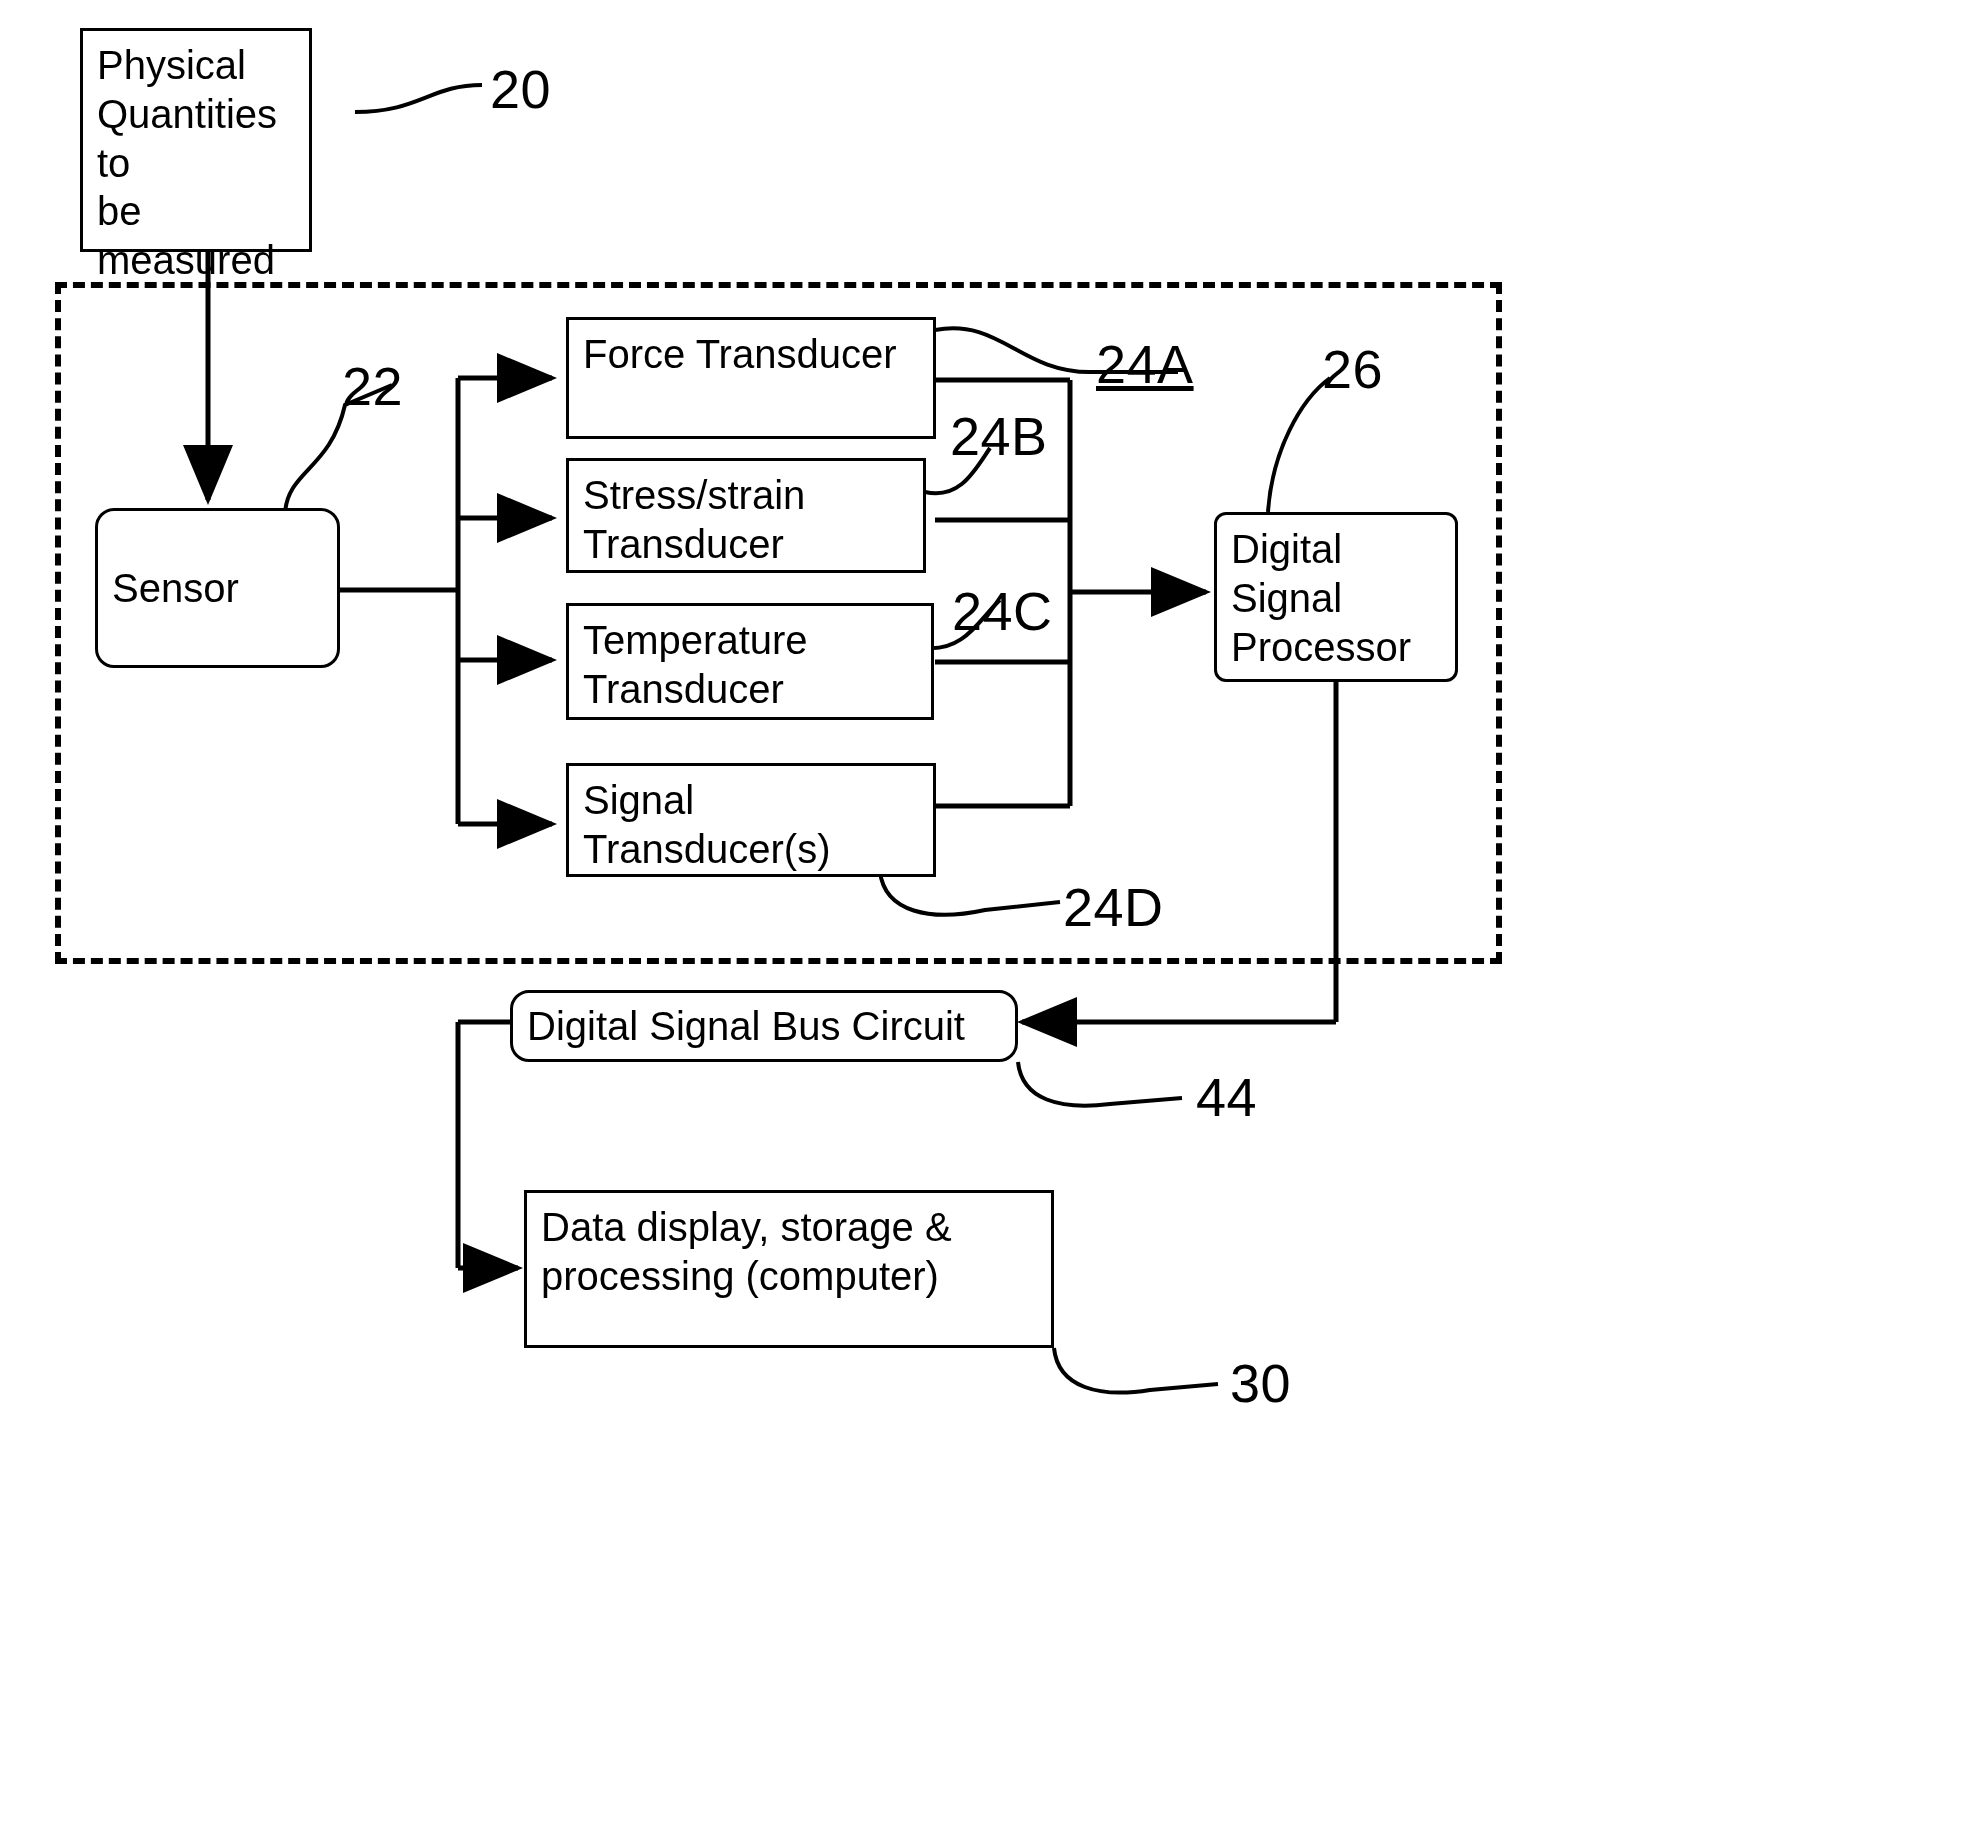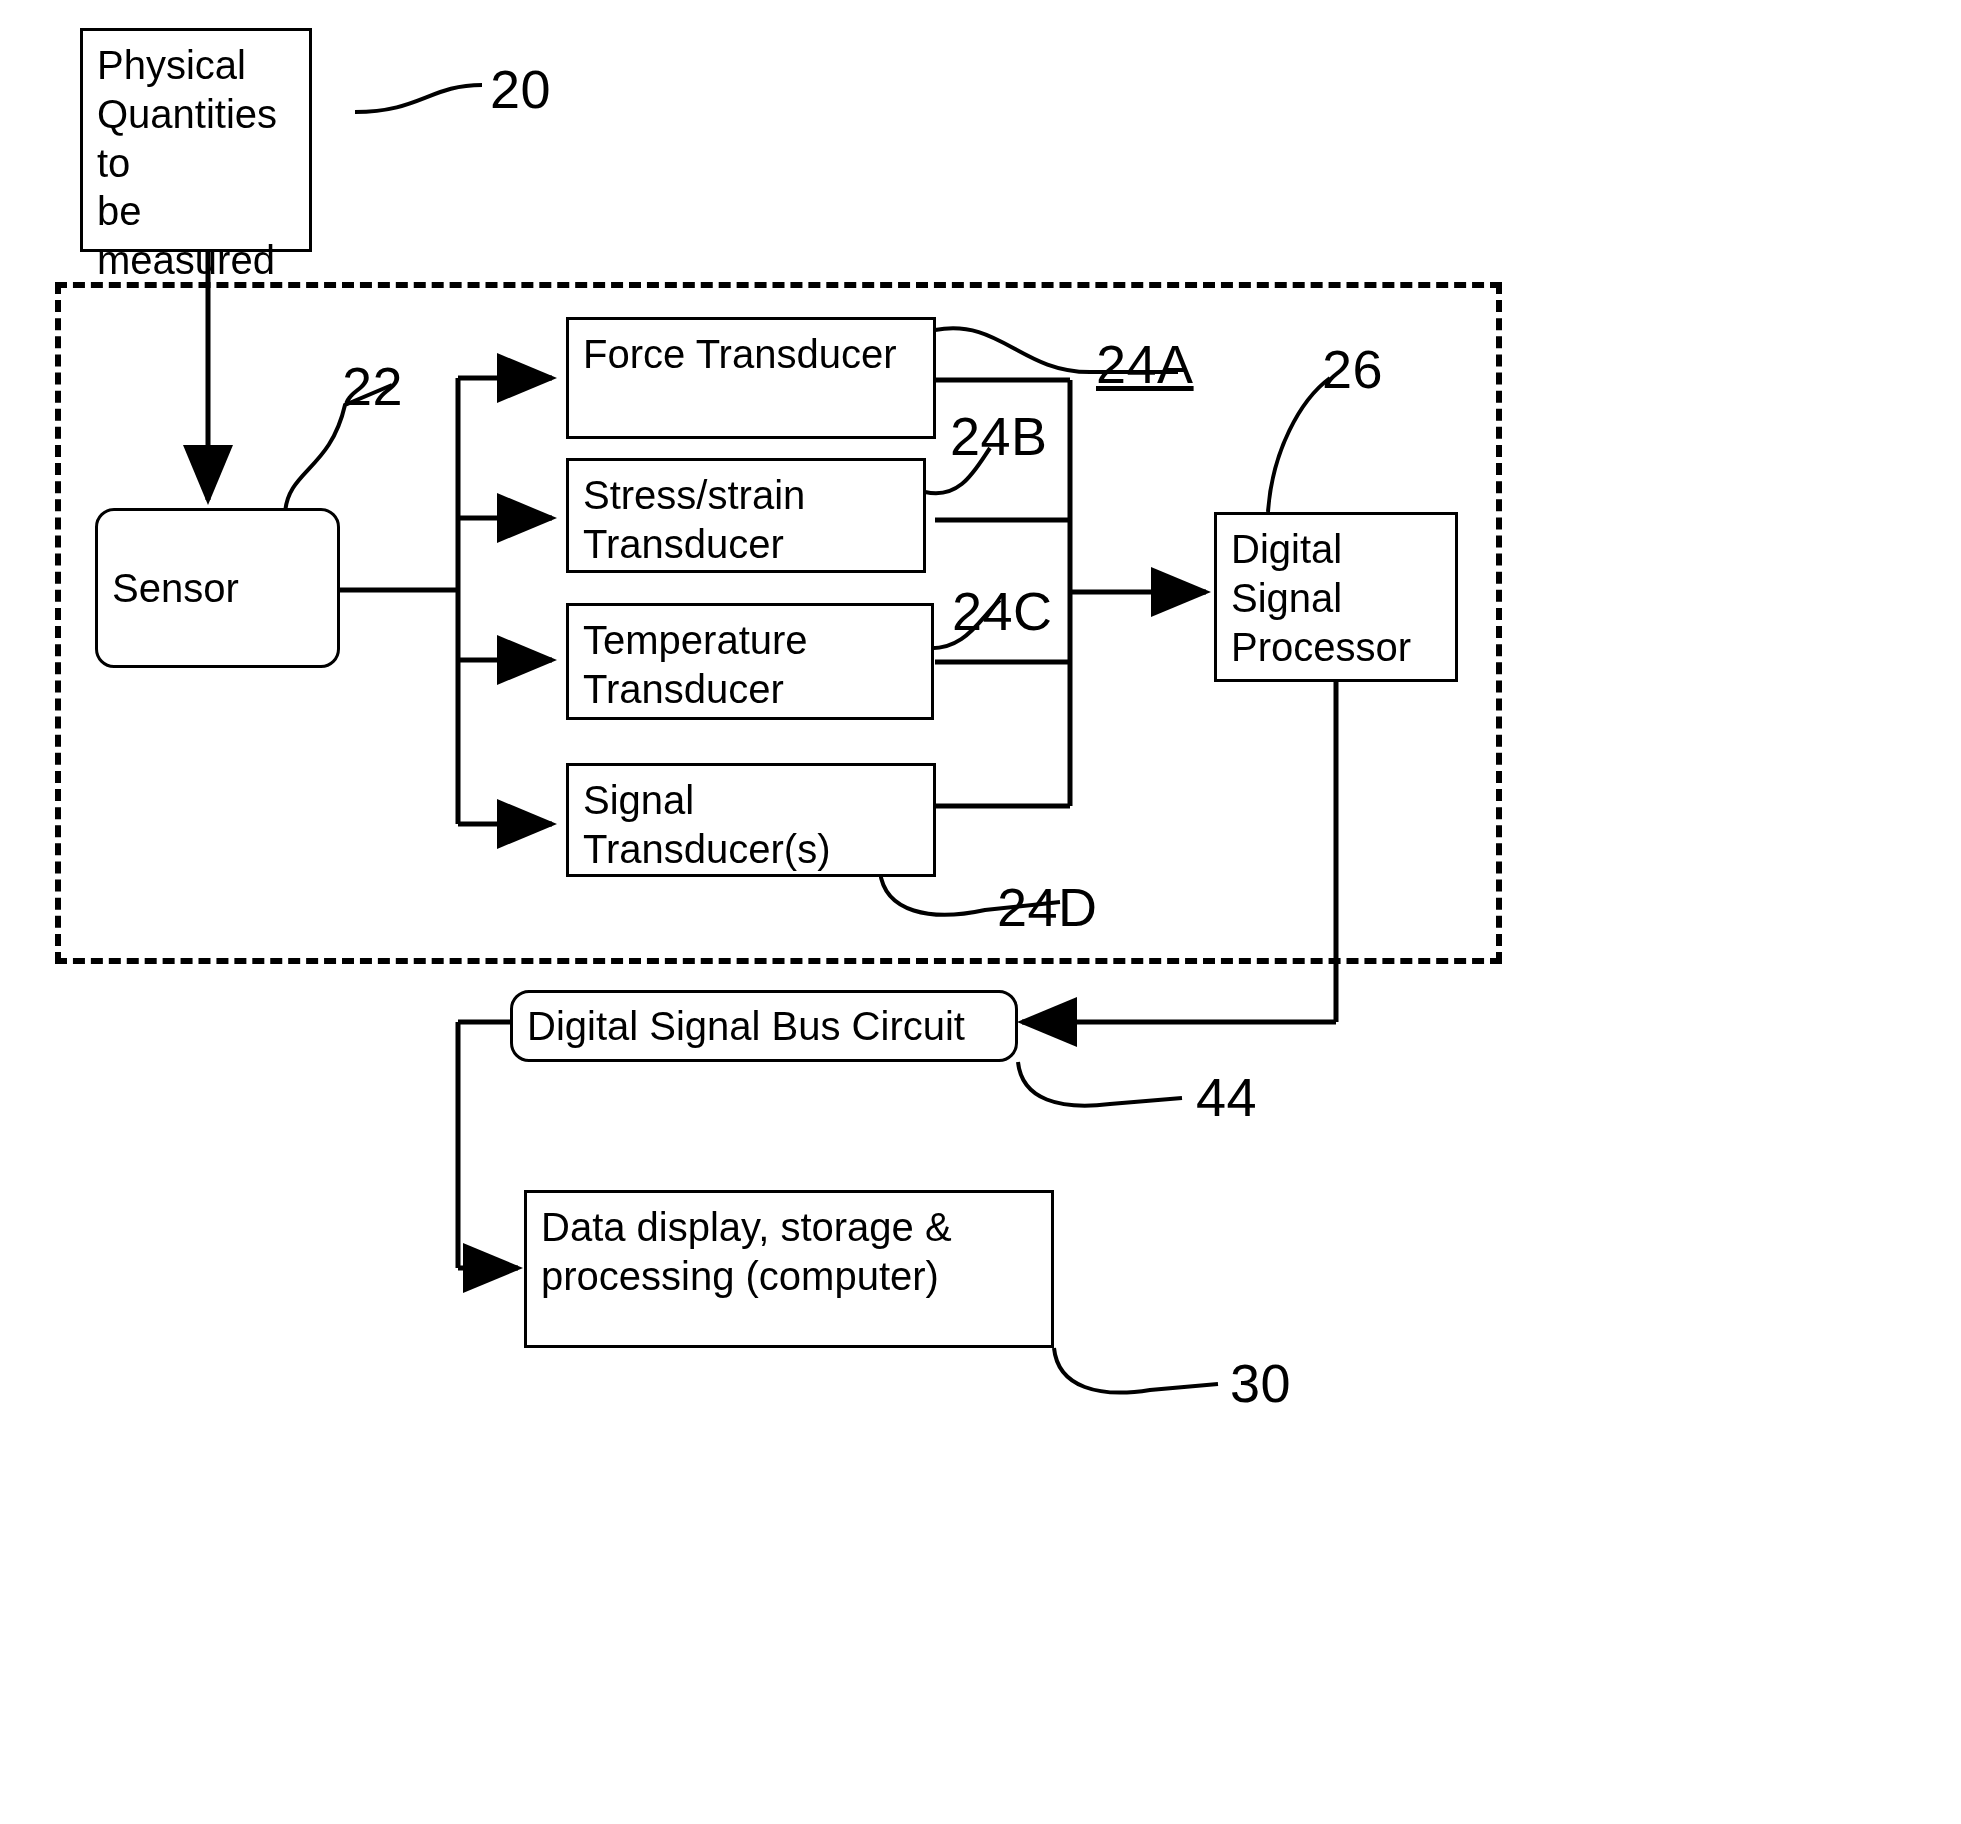--- a/index.html
+++ b/index.html
@@ -123,40 +123,40 @@
 
   <div class="blk" style="left:566px; top:458px; width:360px; height:115px;">Stress/strain
 Transducer</div>
 
   <div class="blk" style="left:566px; top:603px; width:368px; height:117px;">Temperature
 Transducer</div>
 
   <div class="blk" style="left:566px; top:763px; width:370px; height:114px;">Signal
 Transducer(s)</div>
 
-  <div class="blk" style="left:1214px; top:512px; width:244px; height:170px;">Digital
+  <div class="blk" style="left:1214px; top:512px; width:244px; height:170px;border-radius:12px;">Digital
 Signal
 Processor</div>
 
   <div class="blk mid" style="left:510px; top:990px; width:508px; height:72px;">Digital Signal Bus Circuit</div>
 
   <div class="blk" style="left:524px; top:1190px; width:530px; height:158px;">Data display, storage &amp;
 processing (computer)</div>
 
   <div class="refnum" style="left:490px; top:58px;">20</div>
 
   <div class="refnum" style="left:342px; top:355px;">22</div>
 
   <div class="refnum" style="left:1096px; top:333px;text-decoration:underline;">24A</div>
 
   <div class="refnum" style="left:950px; top:405px;">24B</div>
 
   <div class="refnum" style="left:952px; top:553px;margin-top:27px;">24C</div>
 
-  <div class="refnum" style="left:997px; top:876px;">24D</div>
+  <div class="refnum" style="left:1063px; top:876px;">24D</div>
 
   <div class="refnum" style="left:1322px; top:338px;">26</div>
 
   <div class="refnum" style="left:1196px; top:1066px;">44</div>
 
   <div class="refnum" style="left:1230px; top:1352px;text-align:center;">30</div>
 
 </div>
 
 </body></html>

